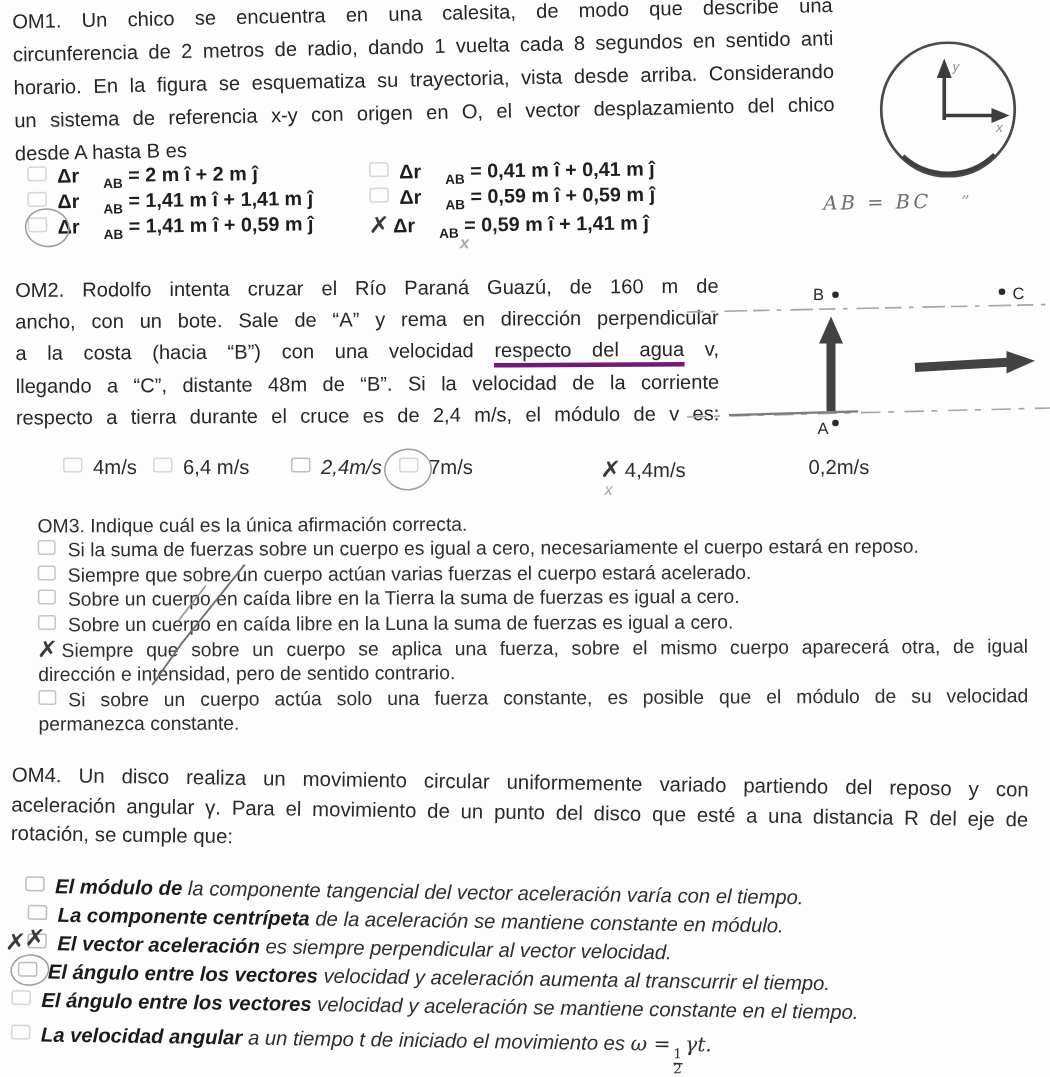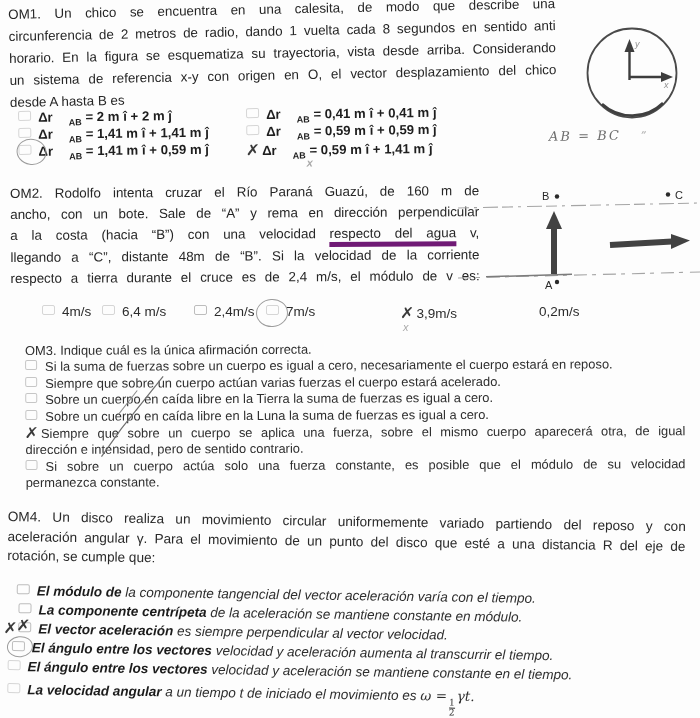--- a/index.html
+++ b/index.html
@@ -27,21 +27,21 @@
   .smallx{position:absolute;color:#a9a9a9;font-size:11px;font-style:italic;}
   .circ{position:absolute;border:1.5px solid #9c9c9c;border-radius:50%;background:transparent;}
 
   .fig-note{left:549px;top:128px;font-family:"DejaVu Serif",serif;font-style:italic;
             font-size:13px;color:#6e6e6e;letter-spacing:2px;transform:rotate(-1deg);}
   .fig-note .ditto{color:#9a9a9a;margin-left:20px;font-size:11px;letter-spacing:0;}
 
   
   .om2-para{left:10px;top:183px;width:469px;font-size:13.4px;line-height:21.2px;
             color:#262626;transform:rotate(-0.35deg);transform-origin:0 0;}
-  .om2-para .ul{border-bottom:5px solid #701a75;padding-bottom:1px;}
+  .om2-para .ul{border-bottom:3px solid #701a75;padding-bottom:1px;}
   .om2-opts{left:42px;top:304px;width:600px;height:36px;font-size:13.5px;color:#2c2c2c;}
   .o2{position:absolute;top:0;white-space:nowrap;}
 
   
   .om3{left:25px;top:343px;width:660px;font-size:12.9px;line-height:16.4px;color:#2f2f2f;
        transform:rotate(-0.25deg);transform-origin:0 0;}
   .om3 .row{position:relative;}
   .cb3{display:inline-block;width:10px;height:8px;border:1px solid #c6c6c6;border-radius:2px;
        margin-right:8px;vertical-align:1px;}
   .om3 .jl{text-align-last:justify;}
@@ -138,23 +138,23 @@
     <polygon points="88,43 104,43 96,25" fill="#424242"></polygon>
     <text x="87" y="103" font-size="11" fill="#2a2a2a">A</text>
     <circle cx="99" cy="96" r="2.2" fill="#2a2a2a"></circle>
     <line x1="152" y1="59" x2="214" y2="55.5" stroke="#424242" stroke-width="6"></line>
     <polygon points="213,48 213,63 232,54.5" fill="#424242"></polygon>
   </svg>
 
   <div class="abs om2-opts">
     <span class="o2" style="left:0;"><span class="cb faint"></span><span>4m/s</span></span>
     <span class="o2" style="left:60px;"><span class="cb faint"></span><span>6,4 m/s</span></span>
-    <span class="o2" style="left:152px;"><span class="cb"></span><span>2,4m/s</span></span>
+    <span class="o2" style="left:152px;font-style:italic;"><span class="cb"></span><span>2,4m/s</span></span>
     <span class="o2" style="left:224px;"><span class="circ" style="left:-10px;top:-5px;width:30px;height:26px;transform:rotate(-4deg);"></span><span class="cb faint"></span><span>7m/s</span></span>
-    <span class="o2" style="left:359px;"><span class="xmark">✗</span><span>3,9m/s</span><span class="smallx" style="left:2px;top:17px;">x</span></span>
+    <span class="o2" style="left:359px;"><span class="xmark">✗</span><span>4,4m/s</span><span class="smallx" style="left:2px;top:17px;">x</span></span>
     <span class="o2" style="left:497px;"><span>0,2m/s</span></span>
   </div>
 
   <section class="abs om3">
     <div class="nw">OM3. Indique cuál es la única afirmación correcta.</div>
     <div class="row nw"><span class="cb3"></span><span>Si la suma de fuerzas sobre un cuerpo es igual a cero, necesariamente el cuerpo estará en reposo.</span></div>
     <div class="row nw"><span class="cb3"></span><span>Siempre que sobre un cuerpo actúan varias fuerzas el cuerpo estará acelerado.</span></div>
     <div class="row nw"><span class="cb3"></span><span>Sobre un cuerpo en caída libre en la Tierra la suma de fuerzas es igual a cero.</span></div>
     <div class="row nw"><span class="cb3"></span><span>Sobre un cuerpo en caída libre en la Luna la suma de fuerzas es igual a cero.</span></div>
     <div class="row">

